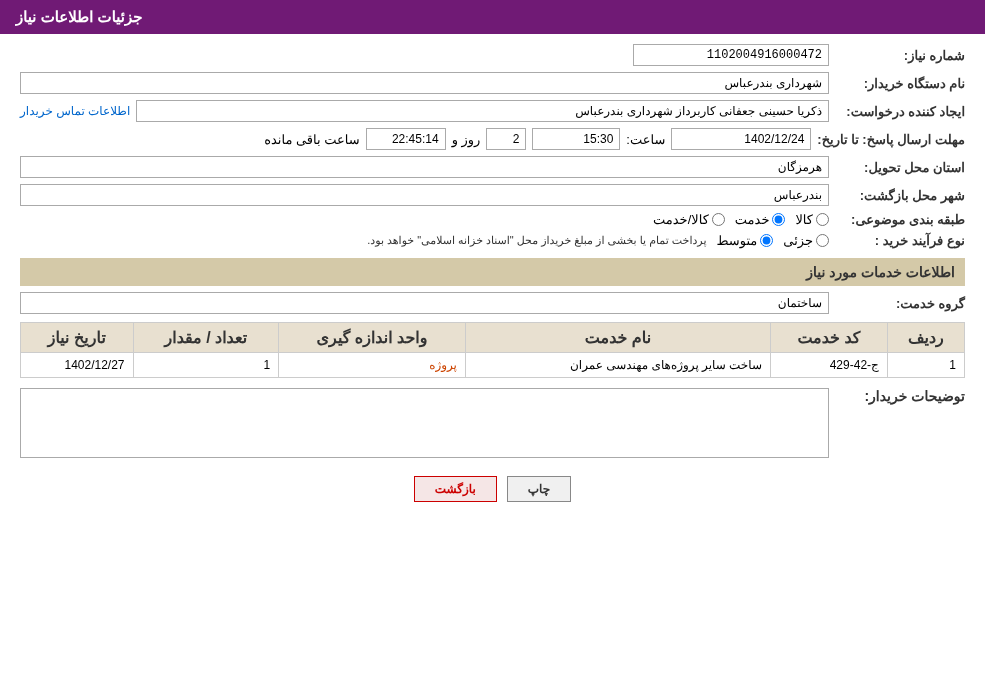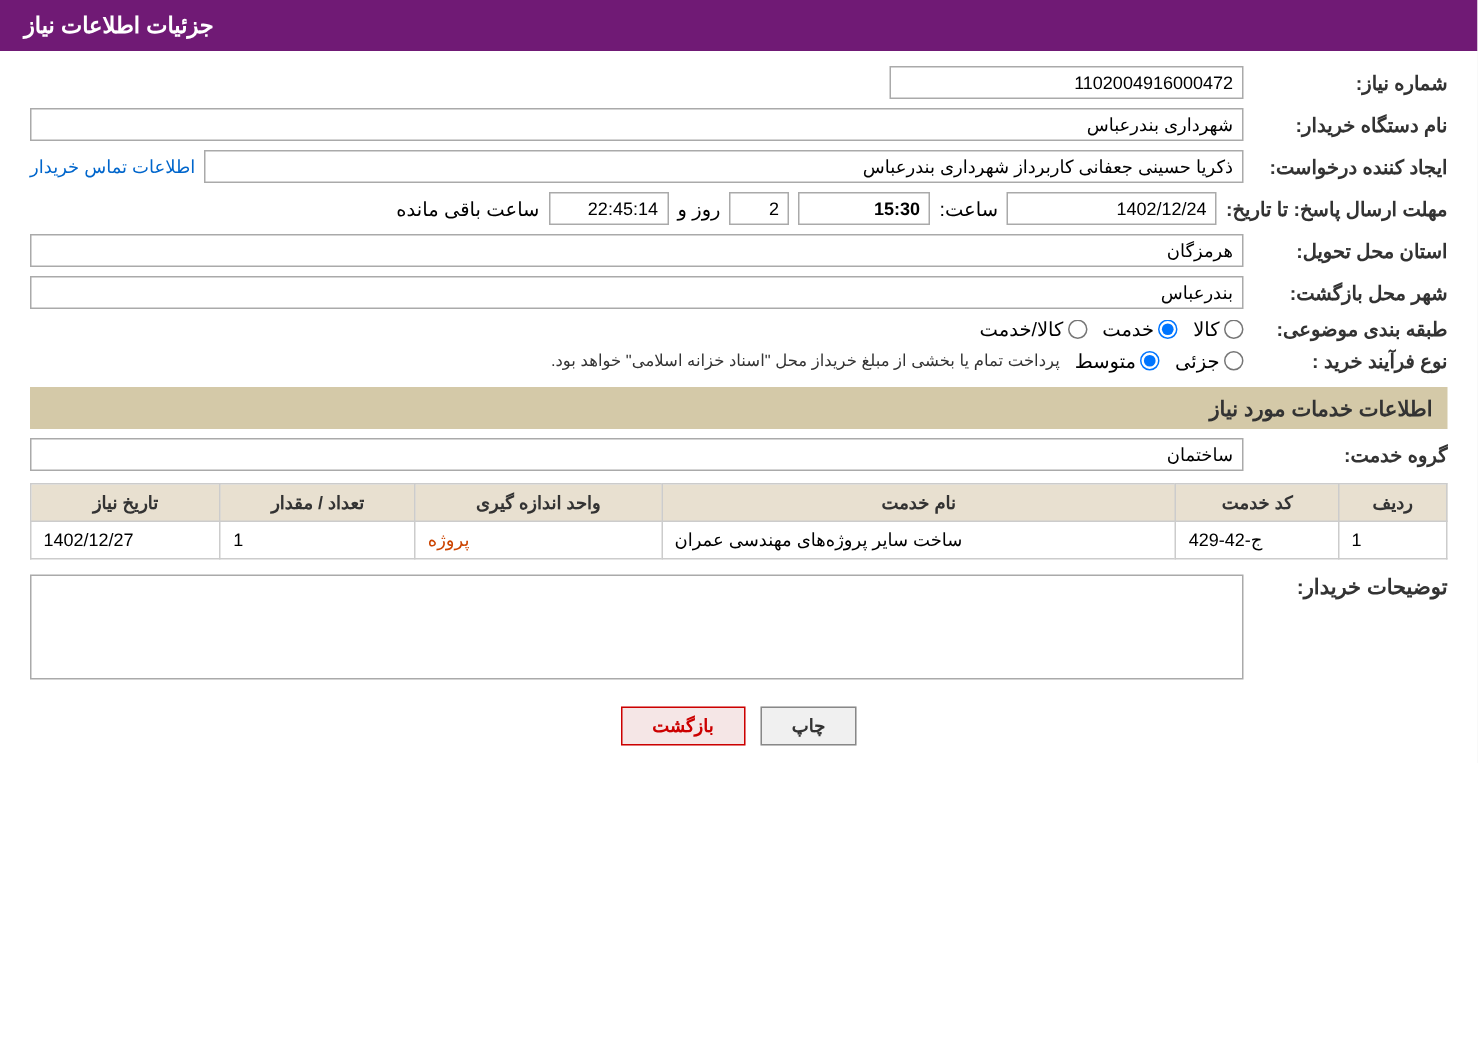--- a/index.html
+++ b/index.html
@@ -76,28 +76,28 @@
     .data-table {
       width: 100%;
       border-collapse: collapse;
       margin-top: 8px;
     }
     .data-table th {
       background: #e8e0d0;
       border: 1px solid #ccc;
       padding: 5px 8px;
       text-align: center;
-      font-size: 12px;
+      font-size: 16px;
       font-weight: bold;
       color: #333;
     }
     .data-table td {
       border: 1px solid #ccc;
       padding: 5px 8px;
-      text-align: left;
+      text-align: right;
       font-size: 12px;
     }
     .data-table .link-td {
       color: #cc4400;
       cursor: pointer;
     }
     .textarea-box {
       width: 100%;
       border: 1px solid #aaa;
       min-height: 60px;
@@ -154,39 +154,39 @@
 <div class="page-wrapper">
 
   <div class="header-bar">
     <span>جزئیات اطلاعات نیاز</span>
   </div>
 
   <div class="main-content">
 
     <div class="row-flex">
       <span class="label">شماره نیاز:</span>
-      <div class="value-box" style="width:236px;">1102004916000472</div>
+      <div class="value-box" style="width:196px;font-family:Liberation Mono, monospace;">1102004916000472</div>
     </div>
 
     <div class="row-flex">
       <span class="label">نام دستگاه خریدار:</span>
       <div class="value-box value-box-wide">شهرداری بندرعباس</div>
     </div>
 
     <div class="row-flex">
       <span class="label">ایجاد کننده درخواست:</span>
       <div class="value-box value-box-wide">ذکریا حسینی جعفانی کاربرداز شهرداری بندرعباس</div>
       <span class="link-text">اطلاعات تماس خریدار</span>
     </div>
 
     <div class="row-flex">
       <span class="label">مهلت ارسال پاسخ: تا تاریخ:</span>
       <div class="value-box" style="width:140px;">1402/12/24</div>
       <span>ساعت:</span>
-      <div class="value-box" style="width:88px;font-weight:bold;">15:30</div>
+      <div class="value-box" style="width:88px;">15:30</div>
       <div class="value-box" style="width:40px;">2</div>
       <span>روز و</span>
       <div class="value-box" style="width:80px;">22:45:14</div>
       <span>ساعت باقی مانده</span>
     </div>
 
     <div class="row-flex">
       <span class="label">استان محل تحویل:</span>
       <div class="value-box value-box-wide">هرمزگان</div>
     </div>

